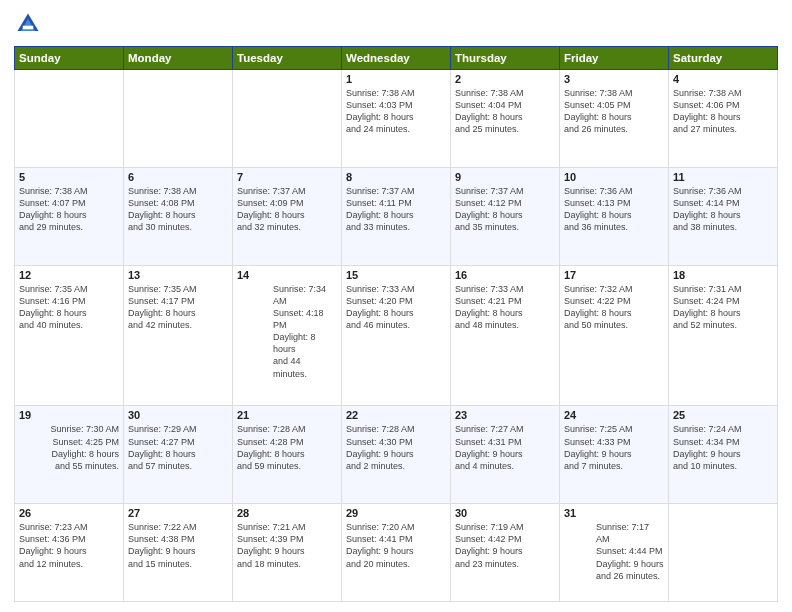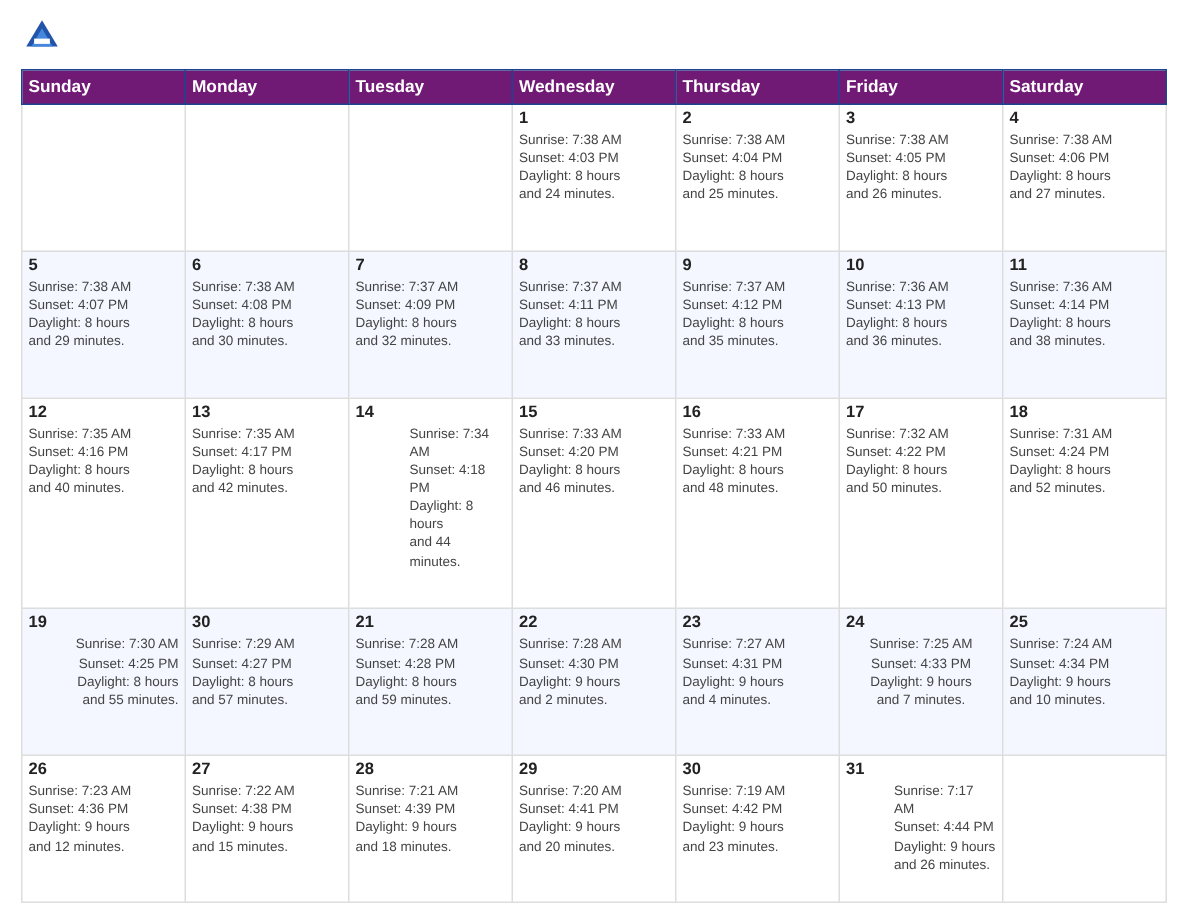--- a/index.html
+++ b/index.html
@@ -61,21 +61,21 @@
       color: #555;
     }
     .calendar {
       flex: 1;
       border: 1px solid #ccc;
       border-collapse: collapse;
       width: 100%;
       table-layout: fixed;
     }
     .calendar th {
-      background-color: #701a75;
+      background-color: #4d7c0f;
       color: #fff;
       font-size: 11.5px;
       font-weight: bold;
       padding: 5px 4px;
       text-align: left;
       border: 1px solid #1a4490;
     }
     .calendar td {
       vertical-align: top;
       padding: 3px 4px;
@@ -303,21 +303,21 @@
           </td>
           <td>
             <span class="day-num">23</span>
             <div class="day-info" style="white-space: pre-line;">Sunrise: 7:27 AM
 Sunset: 4:31 PM
 Daylight: 9 hours
 and 4 minutes.</div>
           </td>
           <td>
             <span class="day-num">24</span>
-            <div class="day-info" style="white-space: pre-line; text-align: center;">Sunrise: 7:25 AM
+            <div class="day-info" style="white-space: pre-line;">Sunrise: 7:25 AM
 Sunset: 4:33 PM
 Daylight: 9 hours
 and 7 minutes.</div>
           </td>
           <td>
             <span class="day-num">25</span>
             <div class="day-info" style="white-space: pre-line;">Sunrise: 7:24 AM
 Sunset: 4:34 PM
 Daylight: 9 hours
 and 10 minutes.</div>

